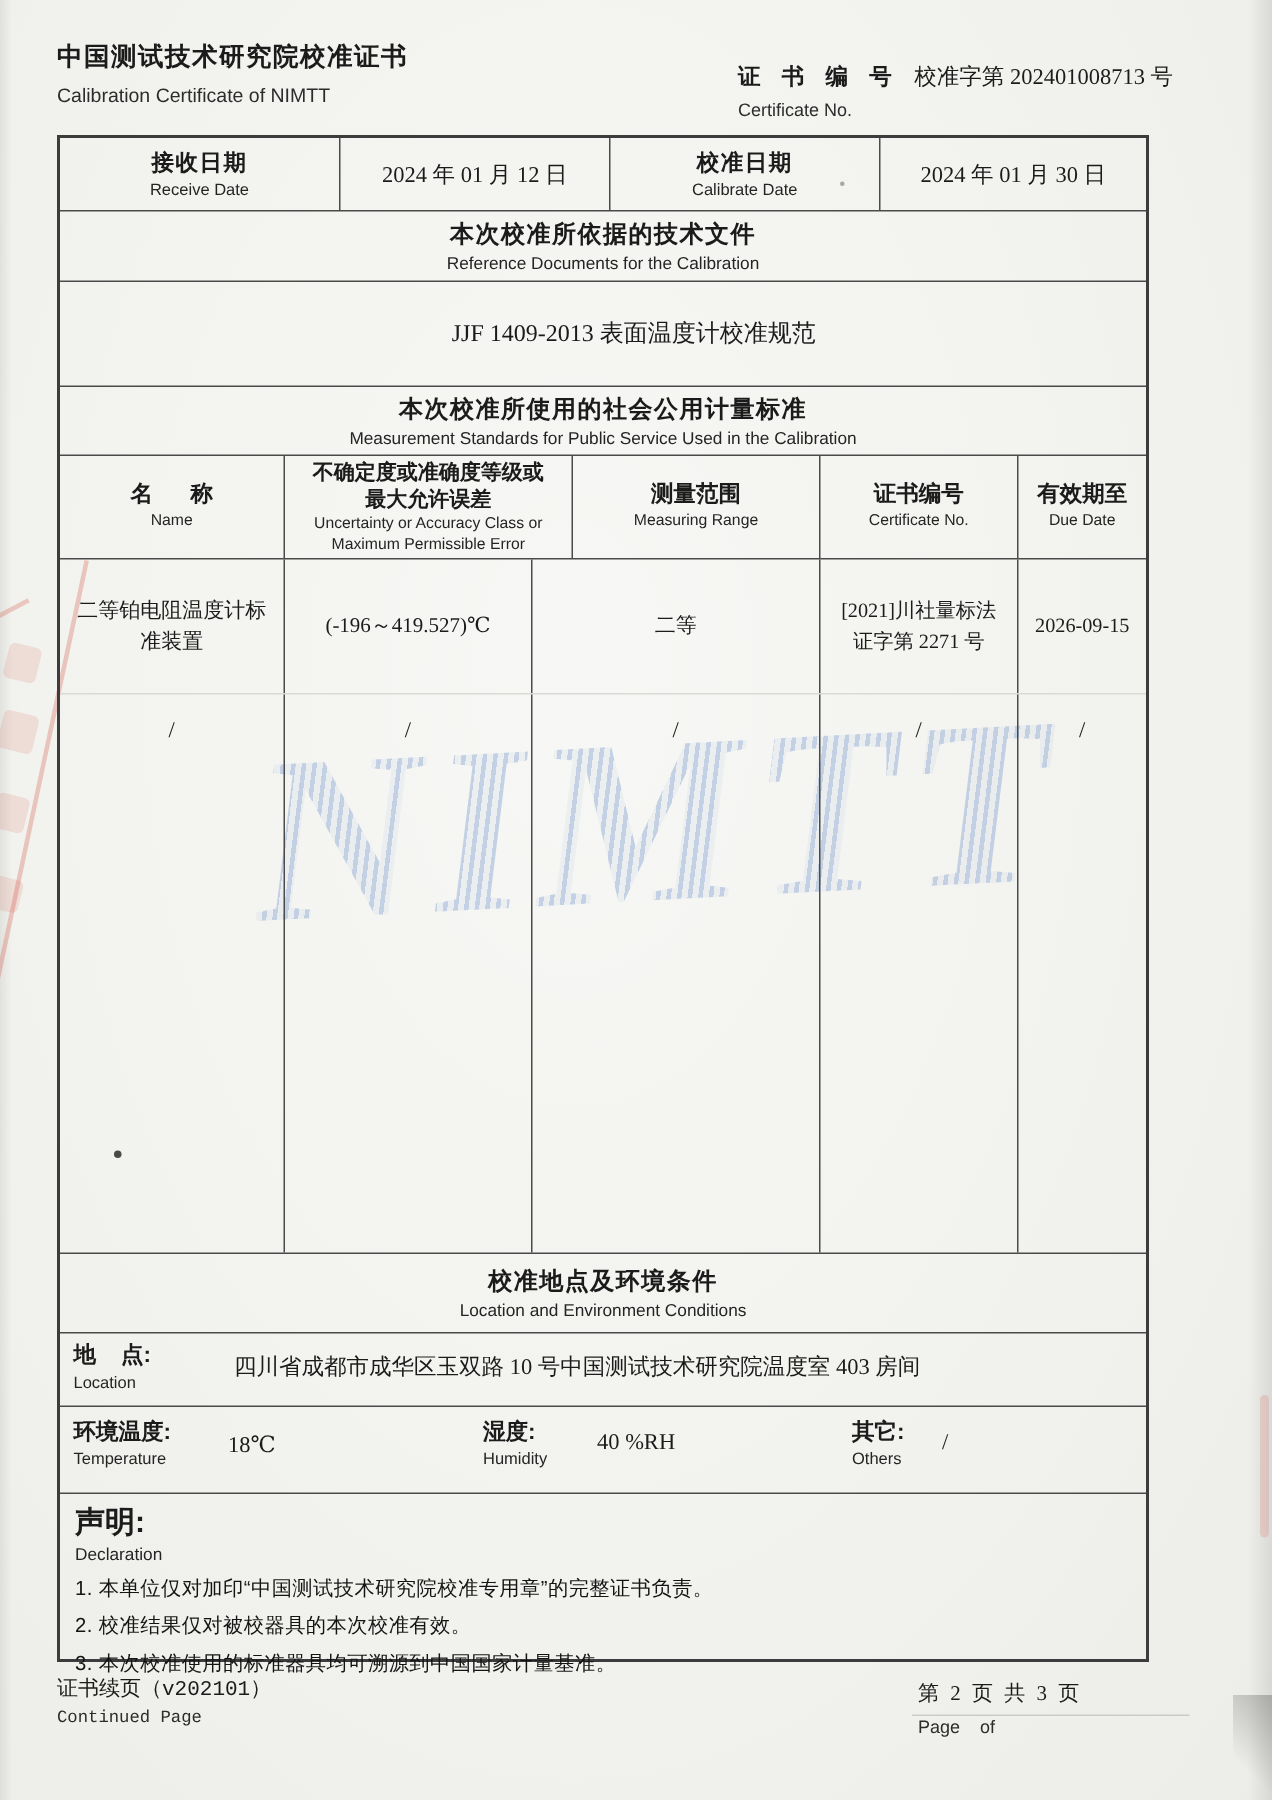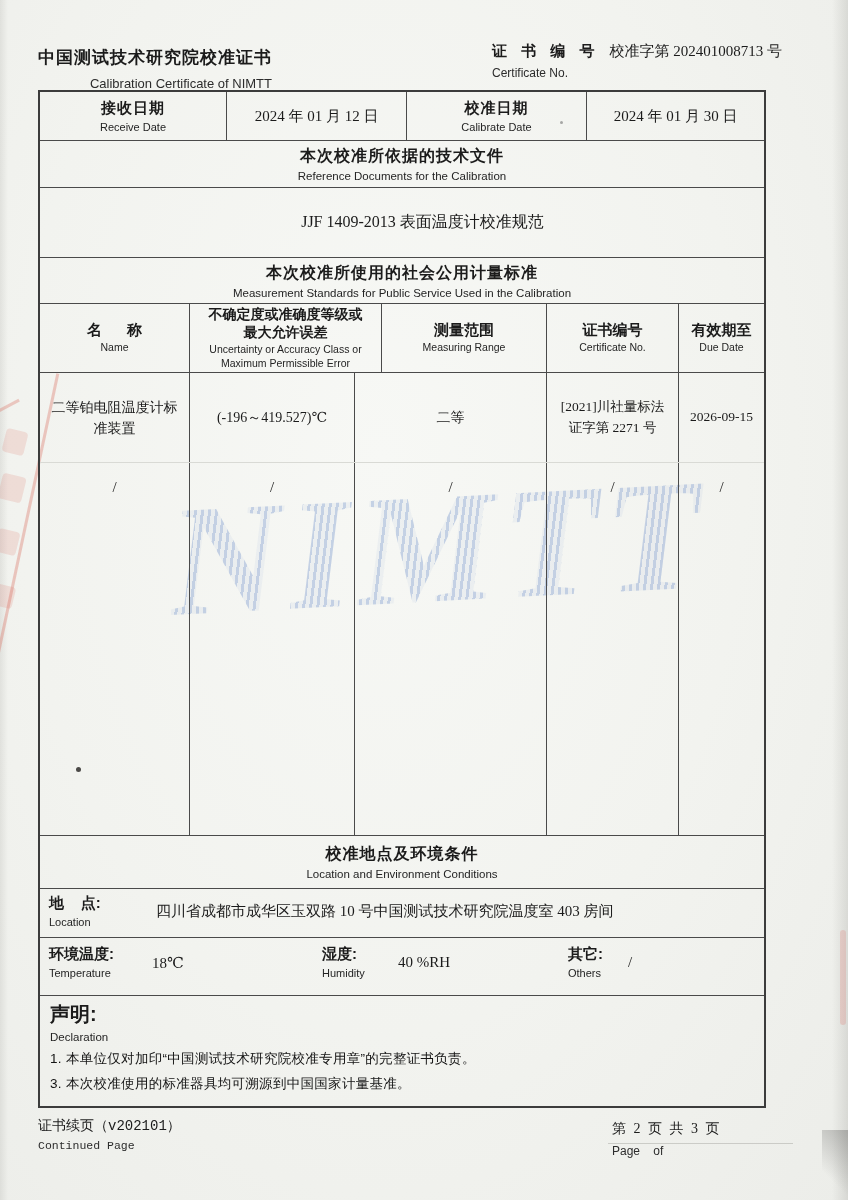--- a/index.html
+++ b/index.html
@@ -38,21 +38,21 @@
   .watermark { position:absolute; left:118px; top:398px; width:640px; height:300px;
     display:flex; align-items:center; justify-content:center;
     transform:rotate(-3deg); z-index:1; pointer-events:none; }
   .watermark-text {
     font-family:"Liberation Serif","DejaVu Serif",serif; font-style:italic; font-weight:bold;
     font-size:158px; letter-spacing:6px; color:rgba(126,156,205,0.24);
     background-image:repeating-linear-gradient(100deg, rgba(122,152,205,0.40) 0 3px, rgba(122,152,205,0.08) 3px 7px);
     -webkit-background-clip:text; background-clip:text; -webkit-text-fill-color:transparent;
   }
   
-  .doc-header-left { position:absolute; left:38px; top:46px;text-align:right; }
+  .doc-header-left { position:absolute; left:38px; top:26px; }
   .title-cn { font-size:17px; font-weight:600; letter-spacing:1px; }
   .title-en { font-size:13px; margin-top:7px; color:#2c2c2c; }
   .doc-header-right { position:absolute; left:492px; top:42px; }
   .certno-row { display:flex; align-items:baseline; }
   .certno-label-cn { font-size:15px; font-weight:600; letter-spacing:5px; }
   .certno-value { font-family:"Liberation Serif","DejaVu Serif",serif; font-size:15px; margin-left:10px; }
   .certno-label-en { font-size:12px; margin-top:5px; color:#2c2c2c; }
   
   .cert-table { position:absolute; left:38px; top:90px; width:728px; height:1018px;
     border:2px solid #3c3c3c; z-index:2; }
@@ -251,20 +251,21 @@
         <div class="env-cn">其它:</div>
         <div class="env-en">Others</div>
       </div>
       <div class="env-value g3v">/</div>
     </div>
 
     <div class="trow h111 decl-row">
       <div class="decl-cn">声明:</div>
       <div class="decl-en">Declaration</div>
       <div class="decl-item">1. 本单位仅对加印“中国测试技术研究院校准专用章”的完整证书负责。</div>
+      <div class="decl-item">2. 校准结果仅对被校器具的本次校准有效。</div>
       <div class="decl-item">3. 本次校准使用的标准器具均可溯源到中国国家计量基准。</div>
     </div>
 
   </div>
 
   <div class="footer-left">
     <div class="footer-left-cn">证书续页（v202101）</div>
     <div class="footer-left-en">Continued Page</div>
   </div>
   <div class="footer-underline"></div>

